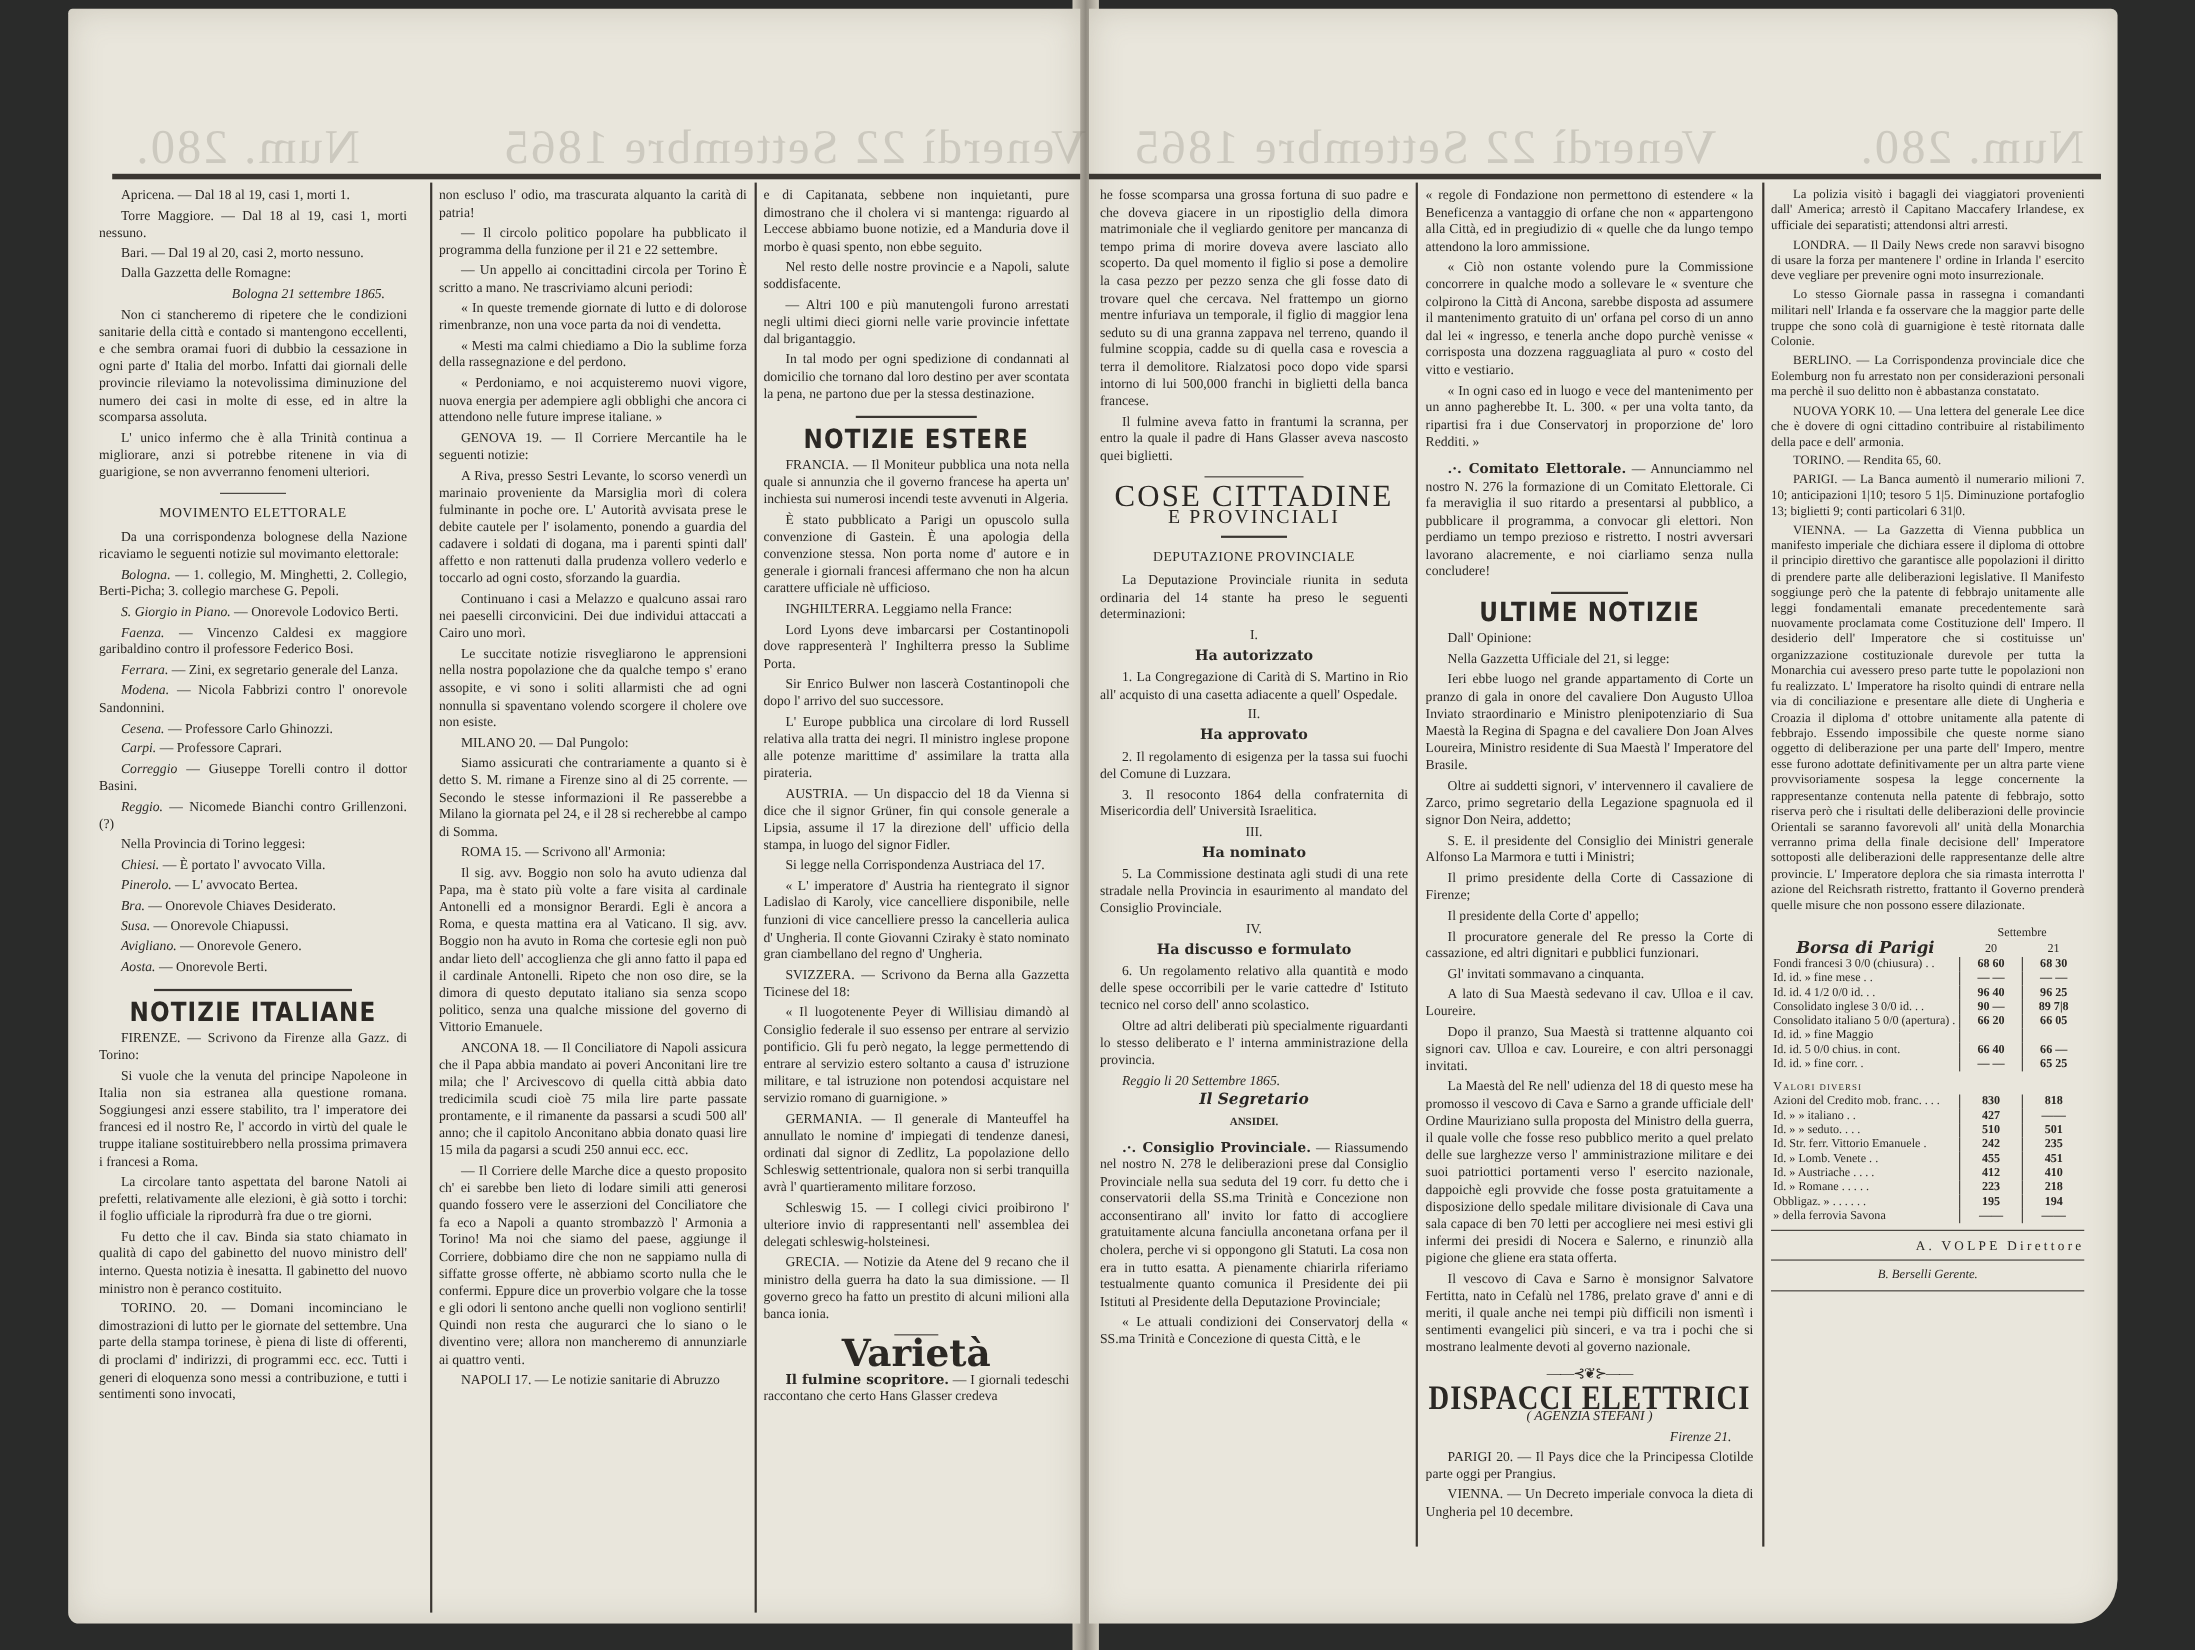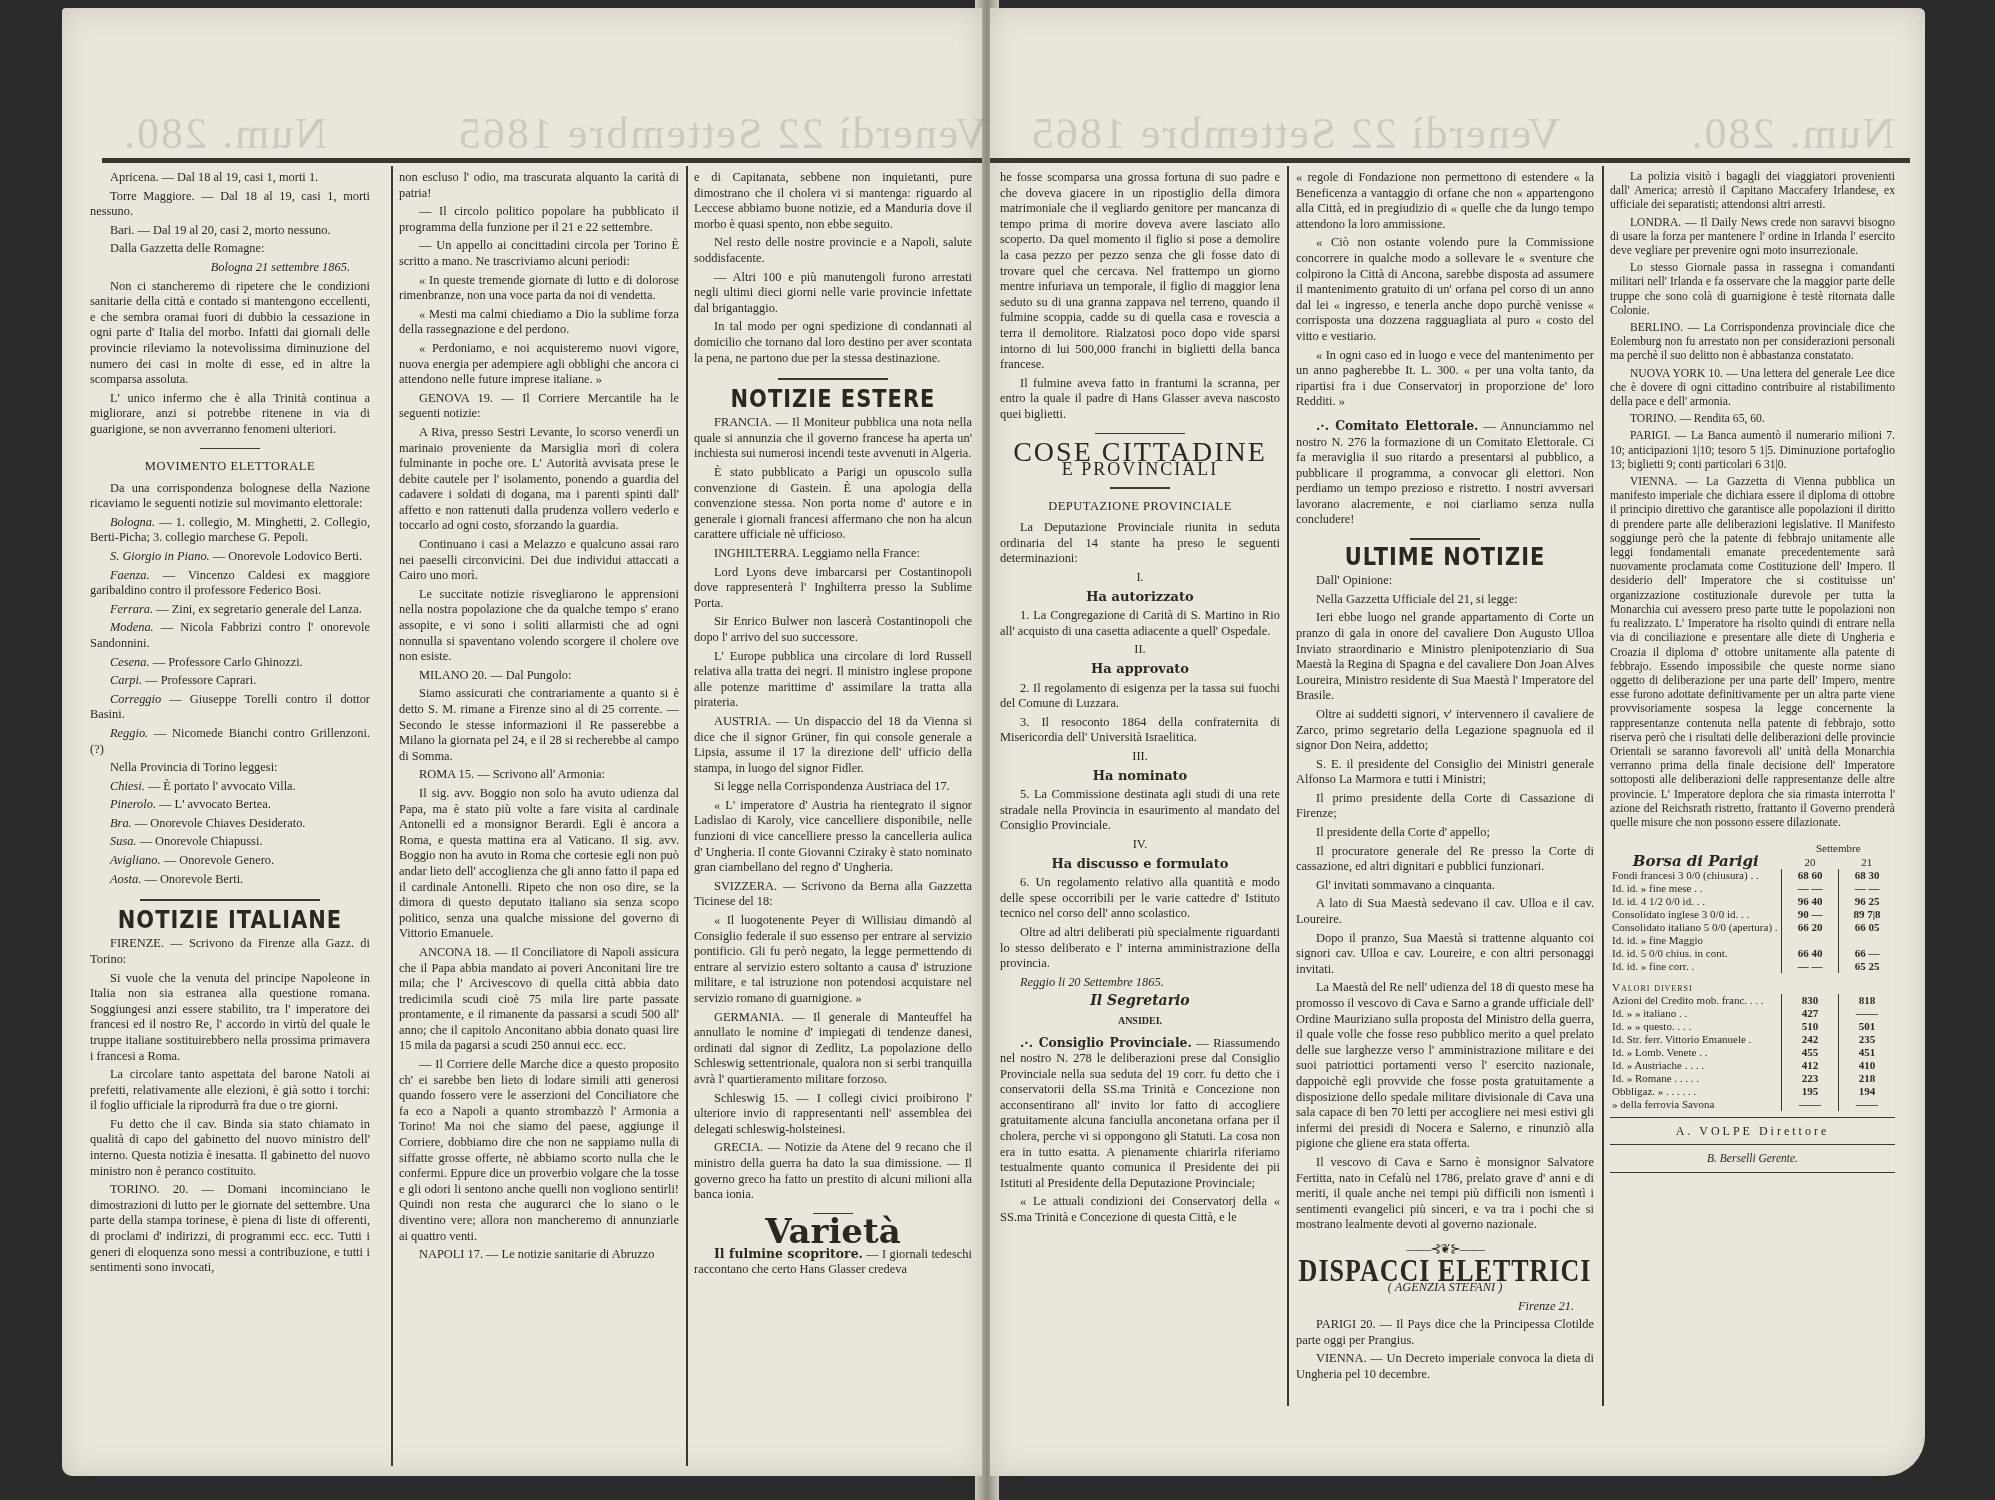--- a/index.html
+++ b/index.html
@@ -277,21 +277,21 @@
               <td>Azioni del Credito mob. franc. . . .</td>
               <td class="v">830</td>
               <td class="v">818</td>
             </tr>
         <tr>
               <td>Id.    »    »    italiano . .</td>
               <td class="v">427</td>
               <td class="v">——</td>
             </tr>
         <tr>
-              <td>Id.    »    »    questo. . . .</td>
+              <td>Id.    »    »    seduto. . . .</td>
               <td class="v">510</td>
               <td class="v">501</td>
             </tr>
         <tr>
               <td>Id.  Str. ferr. Vittorio Emanuele .</td>
               <td class="v">242</td>
               <td class="v">235</td>
             </tr>
         <tr>
               <td>Id.    »    Lomb. Venete . .</td>
@@ -315,18 +315,18 @@
             </tr>
         <tr>
               <td>»    della ferrovia Savona</td>
               <td class="v">——</td>
               <td class="v">——</td>
             </tr>
       </tbody>
         </table>
     </div>
     <div class="hr"></div>
-    <div class="center" style="letter-spacing:3px; font-size:12px;">A. VOLPE Direttore</div>
+    <div class="center" style="letter-spacing:3px; font-size:12px;text-align:right;">A. VOLPE Direttore</div>
     <div class="hr"></div>
     <div class="center" style="font-style:italic; font-size:11.5px;">B. Berselli Gerente.</div>
     <div class="hr"></div>
   </div>
 </div>
 
 </body></html>

